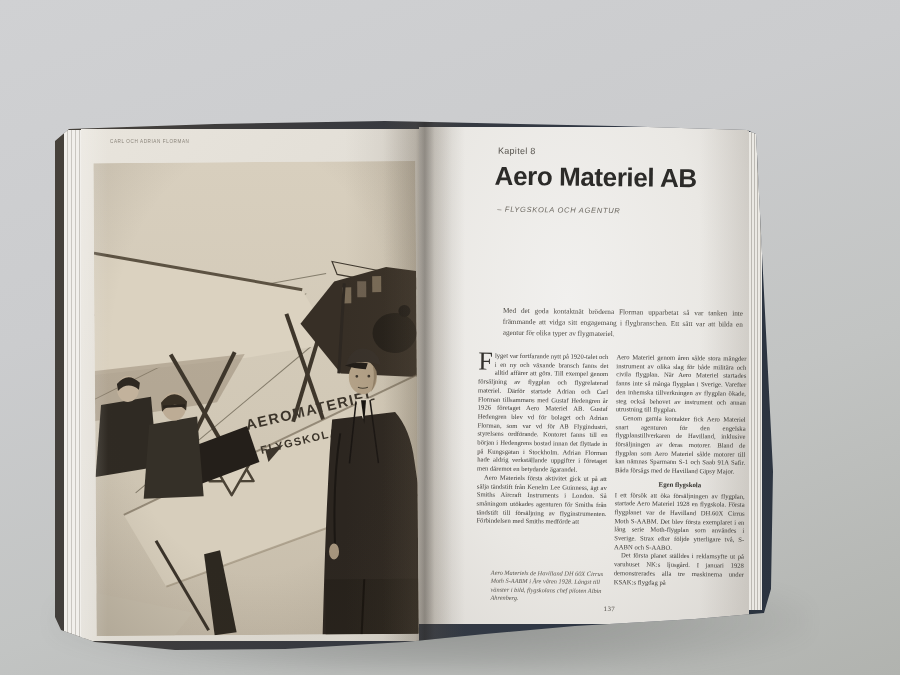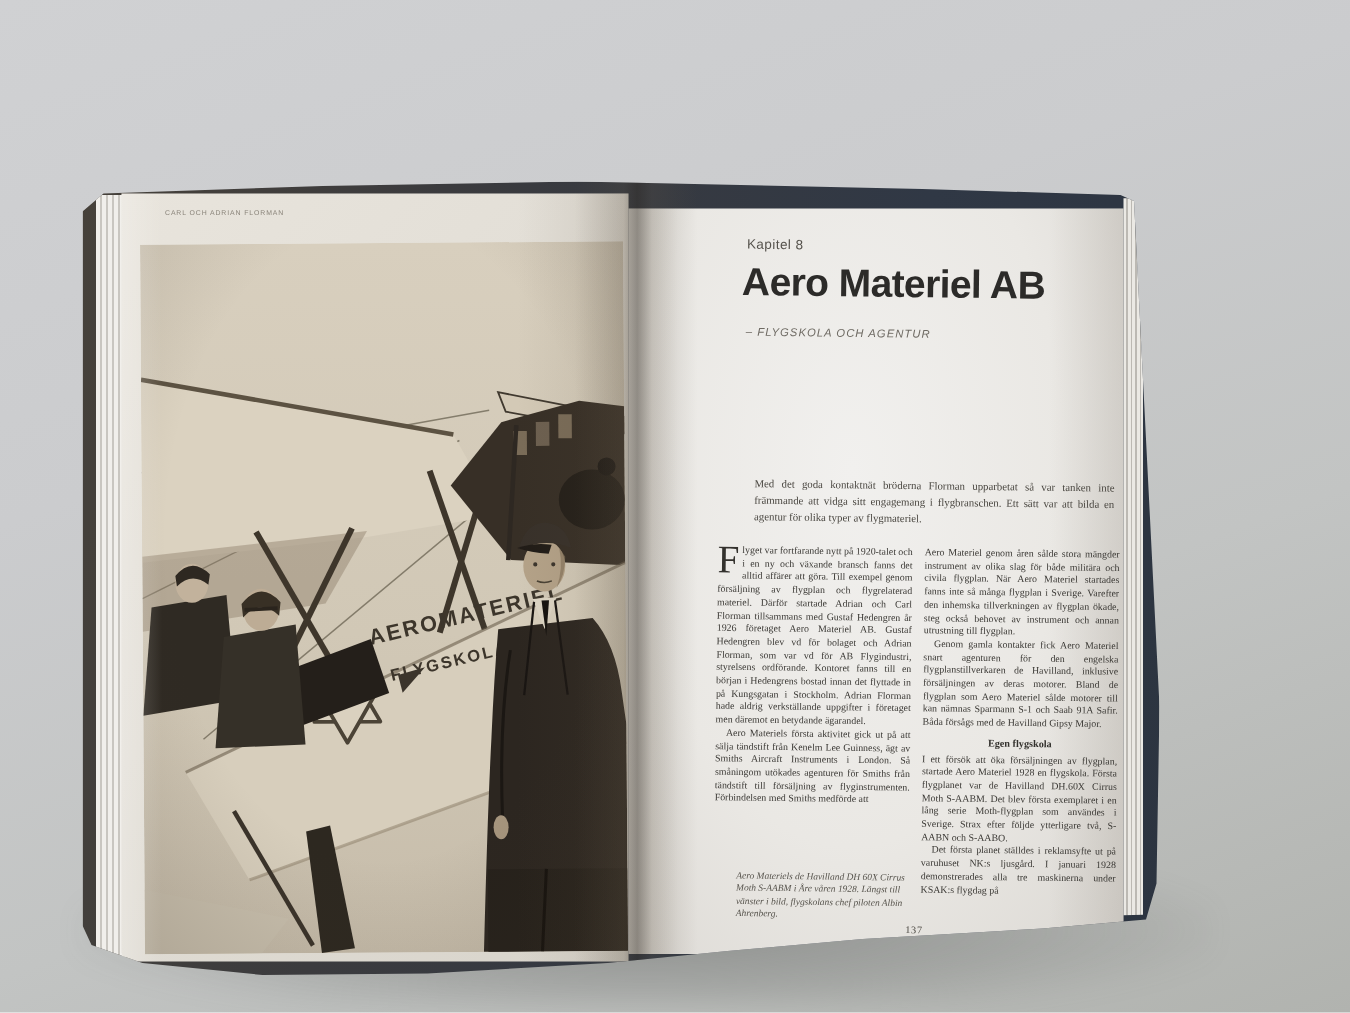--- a/index.html
+++ b/index.html
@@ -33,21 +33,20 @@
     border-radius:0 0 0 6px;
   }
   .left-page::after{
     content:"";position:absolute;inset:0;
     background:linear-gradient(90deg,rgba(255,255,255,.25) 0%,rgba(255,255,255,0) 8%,rgba(0,0,0,0) 78%,rgba(90,78,60,.14) 100%);
     pointer-events:none;
   }
   .right-page{
     position:absolute;left:364px;top:6px;width:330px;height:497px;
     background:radial-gradient(ellipse at 45% 35%,#f1f0ee 0%,#eae8e4 55%,#dcd9d4 95%);
-    margin-top:12px;
   }
   .right-page::before{
     content:"";position:absolute;inset:0;
     background:linear-gradient(90deg,rgba(100,88,70,.20) 0%,rgba(100,88,70,0) 10%,rgba(0,0,0,0) 85%,rgba(120,112,100,.18) 100%);
     pointer-events:none;
   }
   .gutter-shadow{
     position:absolute;left:328px;top:0;width:82px;height:100%;
     background:linear-gradient(90deg,rgba(90,80,66,0) 0%,rgba(90,80,66,.22) 40%,rgba(52,46,38,.42) 51%,rgba(95,85,70,.20) 63%,rgba(90,80,66,0) 100%);
     pointer-events:none;

